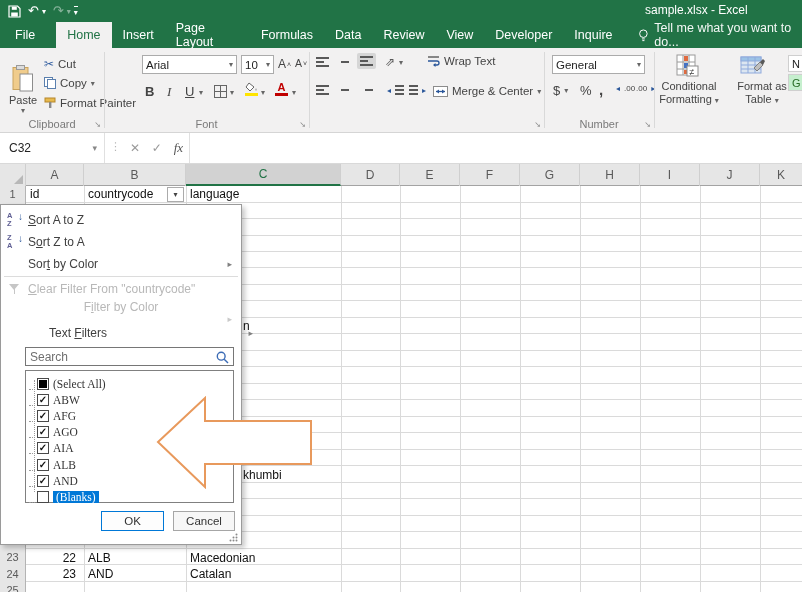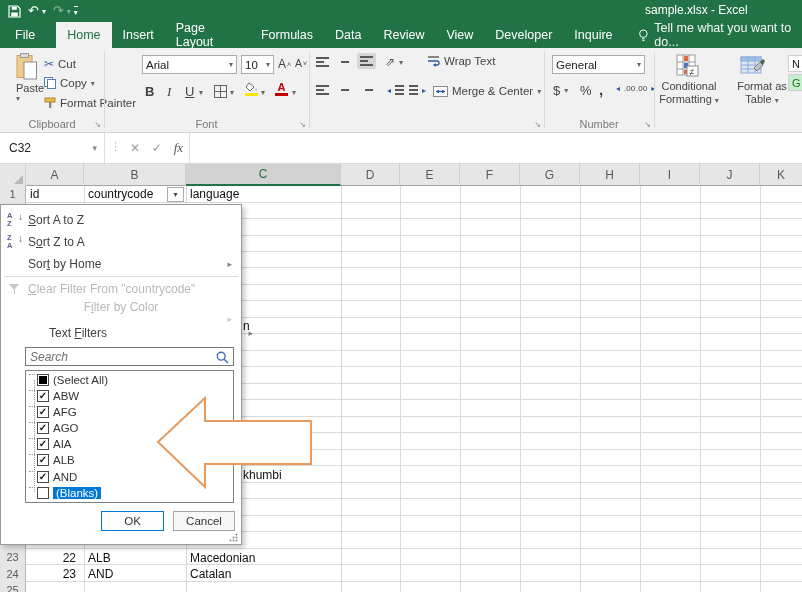--- a/index.html
+++ b/index.html
@@ -20,21 +20,21 @@
   .tab{color:#fff;font-size:12.5px;display:flex;align-items:center;padding:0 11px;cursor:default;}
   .tab.file{padding:0 15px;margin-right:6px;}
   .tab.active{background:#f2f1f1;color:#217346;}
   .tellme{display:flex;align-items:center;gap:6px;color:rgba(255,255,255,.95);font-size:12.5px;margin-left:14px;}
   
   .ribbon{position:absolute;left:0;top:48px;width:802px;height:85px;background:#f2f1f1;border-bottom:1px solid #d5d5d5;font-size:11.5px;color:#444;}
   .gdiv{position:absolute;top:4px;height:76px;width:1px;background:#d9d9d9;}
   .glabel{position:absolute;bottom:3px;font-size:11px;color:#7a7a7a;width:100%;text-align:center;}
   .launcher{position:absolute;right:3px;bottom:4px;font-size:8px;color:#8a8a8a;}
   .group{position:absolute;top:0;height:85px;}
-  .pastebtn{position:absolute;left:4px;top:5px;width:38px;height:74px;font-size:11px;color:#444;margin-left:12px;}
+  .pastebtn{position:absolute;left:4px;top:17px;width:38px;height:74px;text-align:center;font-size:11px;color:#444;}
   .ribtn{position:absolute;display:flex;align-items:center;gap:4px;white-space:nowrap;color:#444;}
   .combo{position:absolute;background:#fff;border:1px solid #ababab;font-size:11.5px;color:#222;display:flex;align-items:center;padding:0 3px;height:19px;}
   .combo .dd{margin-left:auto;font-size:8px;color:#666;}
   .al{display:inline-flex;flex-direction:column;gap:2px;width:13px;}
   .al b{height:2px;background:#595959;display:block;}
   .al .s{width:8px;} .al.c b{margin:0 auto;} .al.r b{margin-left:auto;}
   .pressed{background:#d6d6d6;border-radius:2px;padding:3px;}
   .colorbar{display:block;height:3px;width:13px;margin-top:1px;}
   .grid-ico{display:inline-block;width:13px;height:13px;border:1px solid #666;
     background-image:linear-gradient(to right,transparent 5px,#666 5px,#666 6px,transparent 6px),
@@ -73,26 +73,26 @@
   .mi.disabled{color:#b8b8b8;} .mi.disabled .sub{color:#c9c9c9;}
   .u{text-decoration:underline;}
   .msep{position:absolute;left:3px;width:234px;height:1px;background:#dcdcdc;}
   .sortico{position:relative;width:16px;height:16px;font-size:7.5px;font-weight:bold;color:#5f5f93;line-height:8px;text-align:left;}
   .sortico i{font-style:normal;display:block;}
   .sortico b{position:absolute;right:0px;top:1px;color:#2b579a;font-size:10px;font-weight:normal;}
   .funnel{position:relative;width:12px;height:12px;}
   .funnel::before{content:"";position:absolute;left:0;top:1px;border-left:5px solid transparent;border-right:5px solid transparent;border-top:6px solid #c6c6c6;}
   .funnel::after{content:"";position:absolute;left:4.5px;top:5px;width:1.5px;height:6px;background:#c6c6c6;}
   .srch{position:absolute;left:24px;top:142px;width:209px;height:19px;border:1px solid #767676;background:#fff;}
-  .srch input{position:absolute;left:0;top:0;width:190px;height:17px;border:0;outline:none;font-size:12px;font-family:"Liberation Sans",sans-serif;color:#333;padding-left:4px;background:transparent;font-style:italic;}
+  .srch input{position:absolute;left:0;top:0;width:190px;height:17px;border:0;outline:none;font-size:12px;font-family:"Liberation Sans",sans-serif;color:#333;padding-left:4px;background:transparent;}
   .srch input::placeholder{color:#6f6f6f;opacity:1;}
   .srch svg{position:absolute;right:4px;top:3px;}
   .flist{position:absolute;left:24px;top:165px;width:209px;height:133px;border:1px solid #808080;background:#fff;padding-top:3px;}
   .tree{position:absolute;left:8px;top:9px;bottom:10px;border-left:1px dotted #9a9a9a;}
-  .fitem{position:relative;height:16.1px;display:flex;align-items:flex-start;padding-left:3px;}
+  .fitem{position:relative;height:16.1px;display:flex;align-items:flex-end;padding-left:3px;font-family:Liberation Serif, serif;}
   .stub{width:6px;border-top:1px dotted #9a9a9a;margin-right:2px;flex:none;}
   .cb{position:relative;width:12px;height:12px;border:1px solid #494949;background:#fff;margin-right:4px;flex:none;
       display:flex;align-items:center;justify-content:center;font-size:10px;font-weight:bold;color:#111;line-height:10px;}
   .cb.cb-indeterminate::after{content:"";width:8px;height:8px;background:#000;}
   .flabel{font-size:11.5px;color:#333;}
   .flabel.hl{background:#0078d7;color:#fff;padding:0 3px;}
   .btn{position:absolute;height:20px;font-size:11.5px;color:#333;background:#fdfdfd;display:flex;align-items:center;justify-content:center;}
   .btn.ok{left:100px;top:306px;width:63px;border:1px solid #0078d7;}
   .btn.cancel{left:172px;top:306px;width:62px;border:1px solid #a6a6a6;background:#f7f7f7;}
   .grip{position:absolute;right:3px;bottom:2px;}
@@ -470,21 +470,21 @@
           <span class="sortico">
             <i>Z</i>
             <i>A</i>
             <b>↓</b>
           </span>
         </span>
       <span class="txt"><span>S</span><span class="u">o</span><span>rt Z to A</span></span>
     </div>
     <div class="mi" style="top:48px;">
       <span class="ico"></span>
-      <span class="txt"><span>Sor</span><span class="u">t</span><span> by Home</span></span>
+      <span class="txt"><span>Sor</span><span class="u">t</span><span> by Color</span></span>
       <span class="sub">▸</span>
     </div>
     <div class="msep" style="top:71px;"></div>
     <div class="mi disabled" style="top:73px;">
       <span class="ico">
           <span class="funnel"></span>
         </span>
       <span class="txt"><span></span><span class="u">C</span><span>lear Filter From "countrycode"</span></span>
     </div>
     <div class="mi disabled" style="top:95px;flex-direction:column;">

